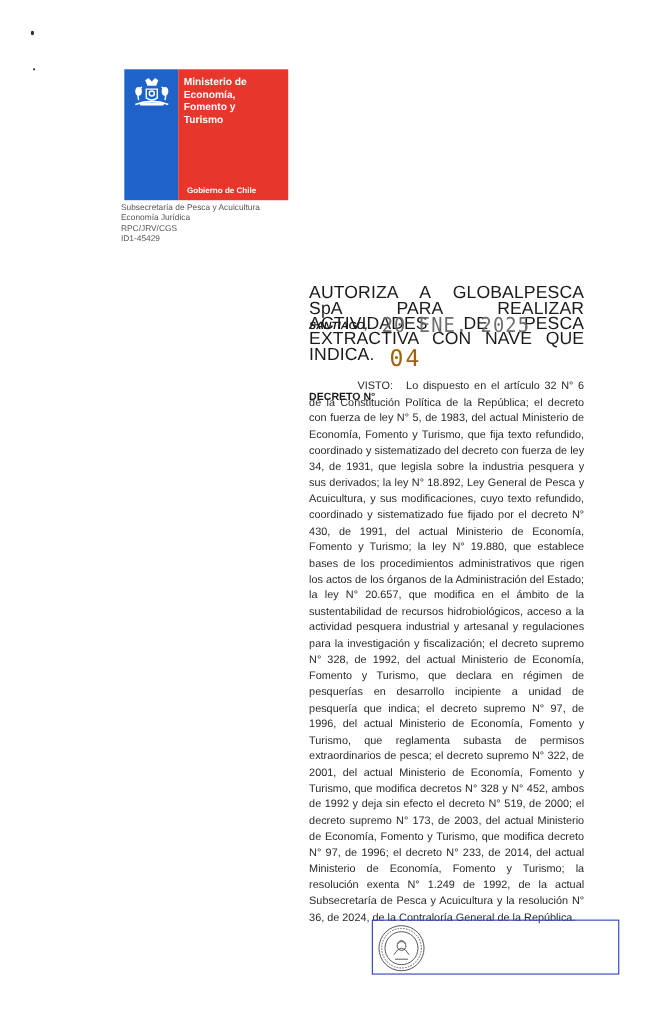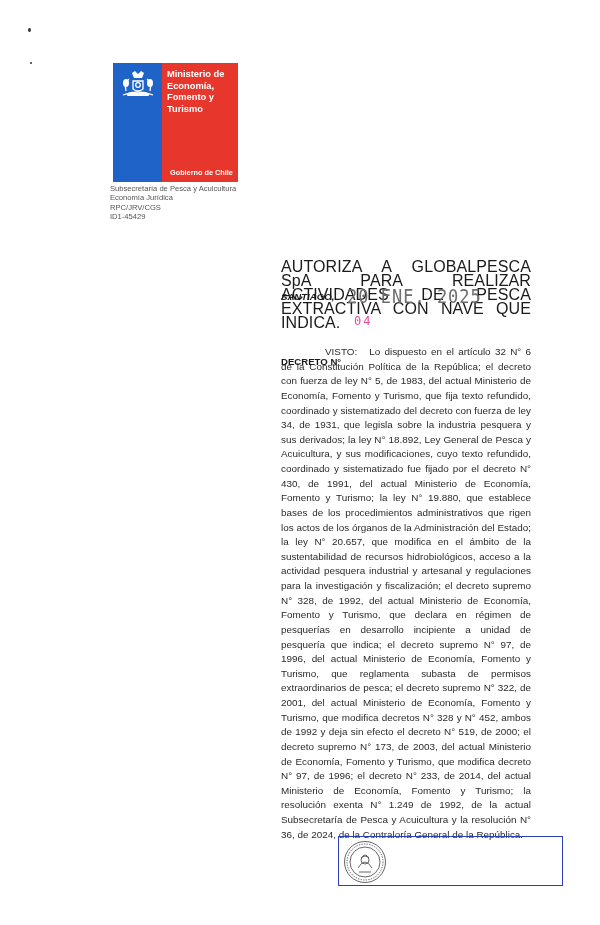--- a/index.html
+++ b/index.html
@@ -1,31 +1,31 @@
 <!DOCTYPE html>
 <html><head>
   <meta charset="utf-8">
   <style>
     html, body { margin: 0; padding: 0; }
     body {
       width: 600px; height: 925px; background: #ffffff; position: relative; overflow: hidden;
       font-family: "Liberation Sans", "DejaVu Sans", sans-serif; color: #1a1a1a;
     }
     .speck { position: absolute; background: #333; border-radius: 50%; }
-    .logo { position: absolute; left: 113px; top: 63px; width: 125px; height: 119px; display: flex; }
+    .logo { position: absolute; left: 113px; top: 63px; width: 149px; height: 119px; display: flex; }
     .logo-blue { width: 49px; height: 100%; background: #1f63c9; position: relative; }
     .logo-red { flex: 1; height: 100%; background: #e7372d; position: relative; color: #fff; }
     .logo-ministry { position: absolute; left: 5px; top: 6px; font-size: 9.3px; font-weight: bold; line-height: 11.5px; white-space: pre-line; }
     .logo-gob { position: absolute; left: 8px; bottom: 5px; font-size: 7.3px; font-weight: bold; }
     .crest { position: absolute; left: 6px; top: 6px; width: 38px; height: 30px; }
     .sub-lines { position: absolute; left: 110px; top: 184px; font-size: 7.6px; line-height: 9.4px; color: #555; }
     .title { position: absolute; left: 281px; top: 236px; width: 250px; font-size: 16px; font-weight: normal; line-height: 14px; text-align: justify; letter-spacing: 0.1px; color: #1a1a1a; margin-top: 24px; }
     .row-label { position: absolute; left: 281px; font-size: 9.6px; font-weight: bold; color: #1a1a1a; }
     .date-stamp { position: absolute; left: 347px; top: 286px; font-family: "DejaVu Sans Mono", monospace; font-size: 17px; color: #6e6e6e; letter-spacing: 1px; transform: scaleY(1.1); }
-    .num-stamp { position: absolute; left: 354px; top: 314px; font-family: "DejaVu Sans Mono", monospace; font-size: 12px; color: #ec4899; letter-spacing: 2px; }
+    .num-stamp { position: absolute; left: 354px; top: 314px; font-family: "DejaVu Sans Mono", monospace; font-size: 21px; color: #a16207; letter-spacing: 2px; }
     .body-text { position: absolute; left: 281px; top: 345px; width: 250px; font-size: 9.9px; line-height: 14.62px; text-align: justify; color: #2a2a2a; hyphens: none; }
     .body-text .lead { margin-right: 12px; margin-left: 44px; }
     .stamp { position: absolute; left: 338px; top: 836px; width: 225px; height: 50px; border: 1px solid #2b3fb8; box-sizing: border-box; }
     .stamp-seal { position: absolute; left: 4px; top: 3px; width: 44px; height: 44px; }
     .stamp-text { position: absolute; left: 60px; top: 7px; color: #1f32b0; font-weight: bold; line-height: 8.6px; }
     .stamp-text .s1 { font-size: 7.4px; }
     .stamp-text .s2, .stamp-text .s3, .stamp-text .s4 { font-size: 5.4px; }
   </style>
 </head>
 <body>

